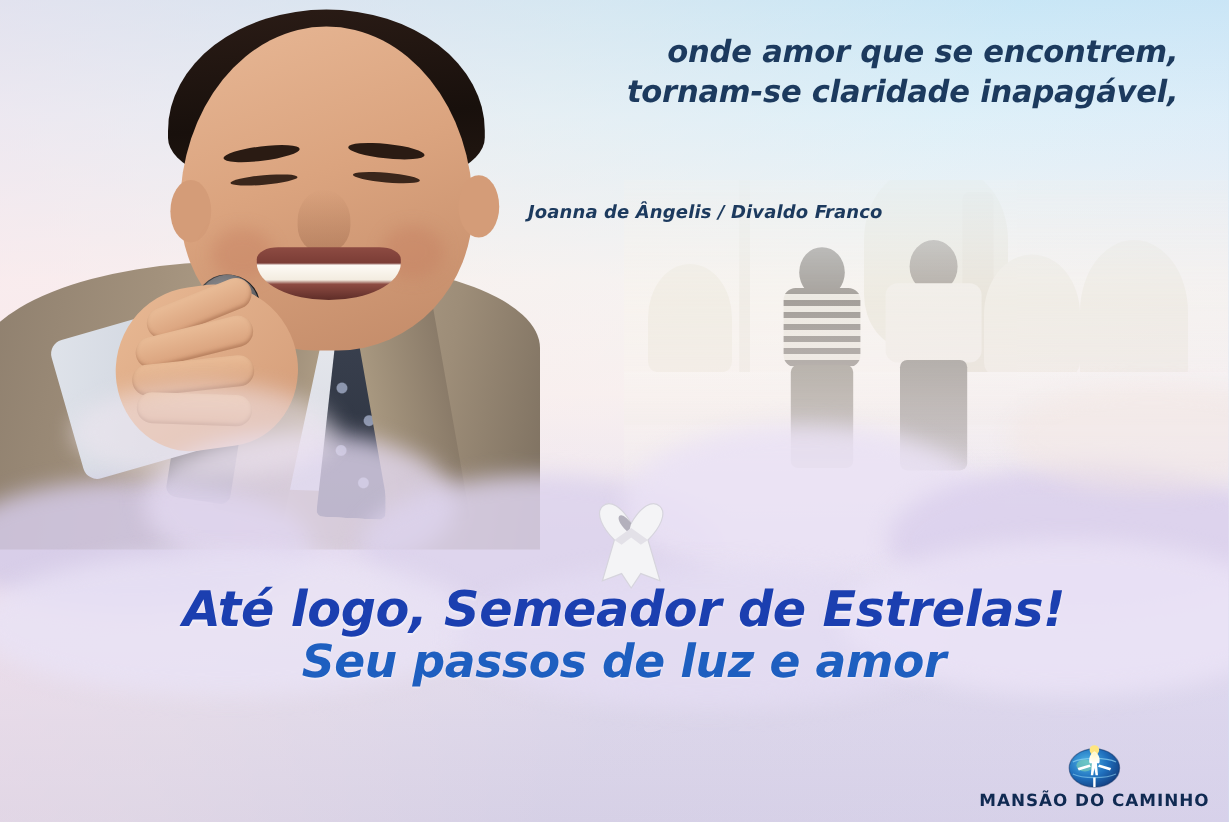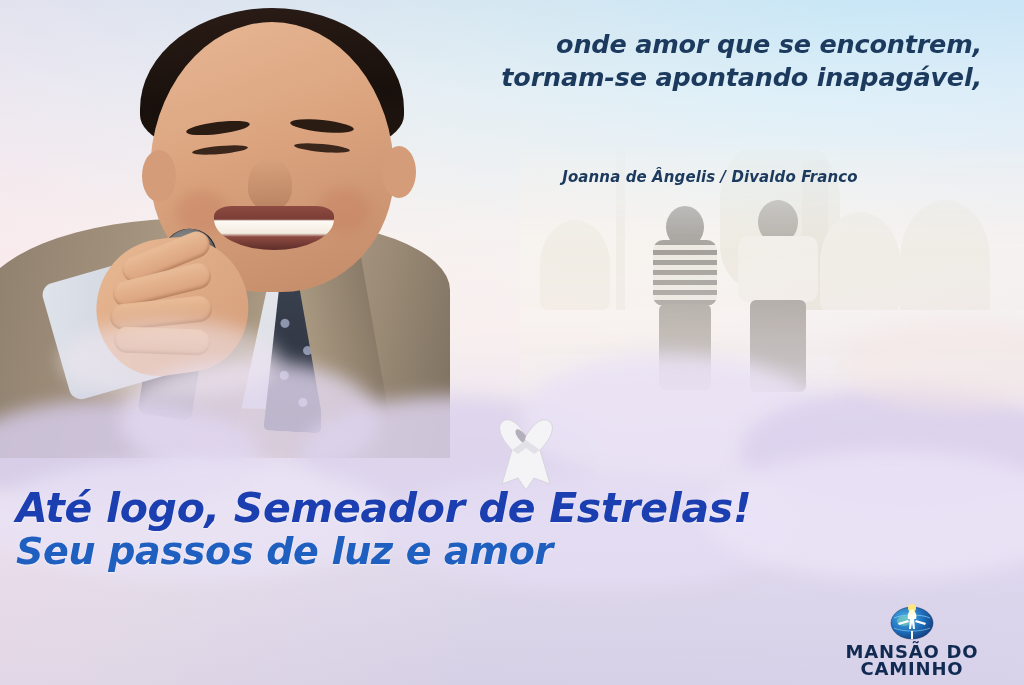--- a/index.html
+++ b/index.html
@@ -93,37 +93,37 @@
     background:radial-gradient(circle at 40% 32%,#9a9a9c,#5a5a5e 60%,#3a3a3e);}
   
   .quote{
     position:absolute;right:42px;top:28px;width:540px;text-align:right;
     color:#1c3a5e;font-family:"DejaVu Sans", sans-serif;
     font-style:italic;font-weight:bold;font-size:25.5px;line-height:33px;
     letter-spacing:-.2px;
   }
   .quote div{white-space:nowrap;}
   .attrib{
-    position:absolute;right:44px;top:168px;width:540px;text-align:center;
+    position:absolute;right:44px;top:168px;width:540px;text-align:left;
     color:#1c3a5e;font-style:italic;font-weight:bold;font-size:15px;letter-spacing:.1px;
   }
   
   .ribbon{position:absolute;left:488px;top:410px;width:76px;height:82px;}
   
-  .headline{position:absolute;left:16px;right:0;top:486px;text-align:left;
+  .headline{position:absolute;left:16px;right:0;top:486px;text-align:center;
     font-style:italic;font-weight:bold;letter-spacing:-.3px;}
   .hl1{font-size:41px;line-height:44px;color:#1b3fb0;text-shadow:0 1px 2px rgba(255,255,255,.55);}
   .hl2{font-size:38px;line-height:42px;color:#1e5fc0;text-shadow:0 1px 2px rgba(255,255,255,.55);}
   .hl3{font-size:38px;line-height:42px;color:#1b80c6;text-shadow:0 1px 2px rgba(255,255,255,.55);}
   
   .logoL{position:absolute;left:8px;bottom:6px;width:190px;text-align:center;}
   .logoR{position:absolute;right:12px;bottom:8px;width:200px;text-align:center;}
   .logoL .l1{font-size:10.5px;font-weight:bold;letter-spacing:1.6px;color:#1b3a6b;line-height:13px;}
   .logoL .l2{font-size:13.5px;font-weight:bold;letter-spacing:.6px;color:#102a52;line-height:16px;}
-  .logoR .l1{font-size:18px;font-weight:bold;letter-spacing:.8px;color:#102a52;line-height:17px;}
+  .logoR .l1{font-size:14px;font-weight:bold;letter-spacing:.8px;color:#102a52;line-height:17px;}
   .logomark{display:block;margin:0 auto 2px;}
 </style>
 </head>
 <body>
 
 <div id="poster">
 
   <div class="scene">
     <div class="sky"></div>
     <div class="tree" style="left:200px;top:-10px;width:120px;height:150px;"></div>
@@ -186,21 +186,21 @@
     <div class="puff" style="left:740px;top:58px;width:330px;height:125px;background:rgba(219,208,236,.85);"></div>
     <div class="puff" style="left:-20px;top:130px;width:420px;height:120px;background:rgba(233,226,245,.8);"></div>
     <div class="puff" style="left:380px;top:140px;width:420px;height:120px;background:rgba(228,220,242,.8);"></div>
     <div class="puff" style="left:700px;top:120px;width:380px;height:130px;background:rgba(235,228,246,.8);"></div>
     <div class="puff" style="left:60px;top:-10px;width:220px;height:80px;background:rgba(240,232,240,.55);"></div>
     <div class="puff" style="left:840px;top:-10px;width:240px;height:90px;background:rgba(243,231,228,.5);"></div>
   </div>
 
   <div class="quote">
     <div>onde amor que se encontrem,</div>
-    <div>tornam-se apontando inapagável,</div>
+    <div>tornam-se claridade inapagável,</div>
   </div>
   <div class="attrib">Joanna de Ângelis / Divaldo Franco</div>
 
   <div class="ribbon">
     <svg width="76" height="82" viewBox="0 0 76 82">
       <g>
         <path d="M38 26 C30 12 20 6 14 12 C8 18 14 30 24 40 L14 74 L30 68 L38 80 L46 68 L62 74 L52 40 C62 30 68 18 62 12 C56 6 46 12 38 26 Z" fill="#f4f4f6" stroke="#d6d4dd" stroke-width="1"></path>
         <path d="M38 26 C34 21 30 18 28 20 C26 23 30 29 36 34 Z" fill="#9e9aa8" opacity=".75"></path>
         <path d="M24 40 L38 30 L52 40 L46 44 L38 38 L30 44 Z" fill="#e3e1e8"></path>
       </g>

